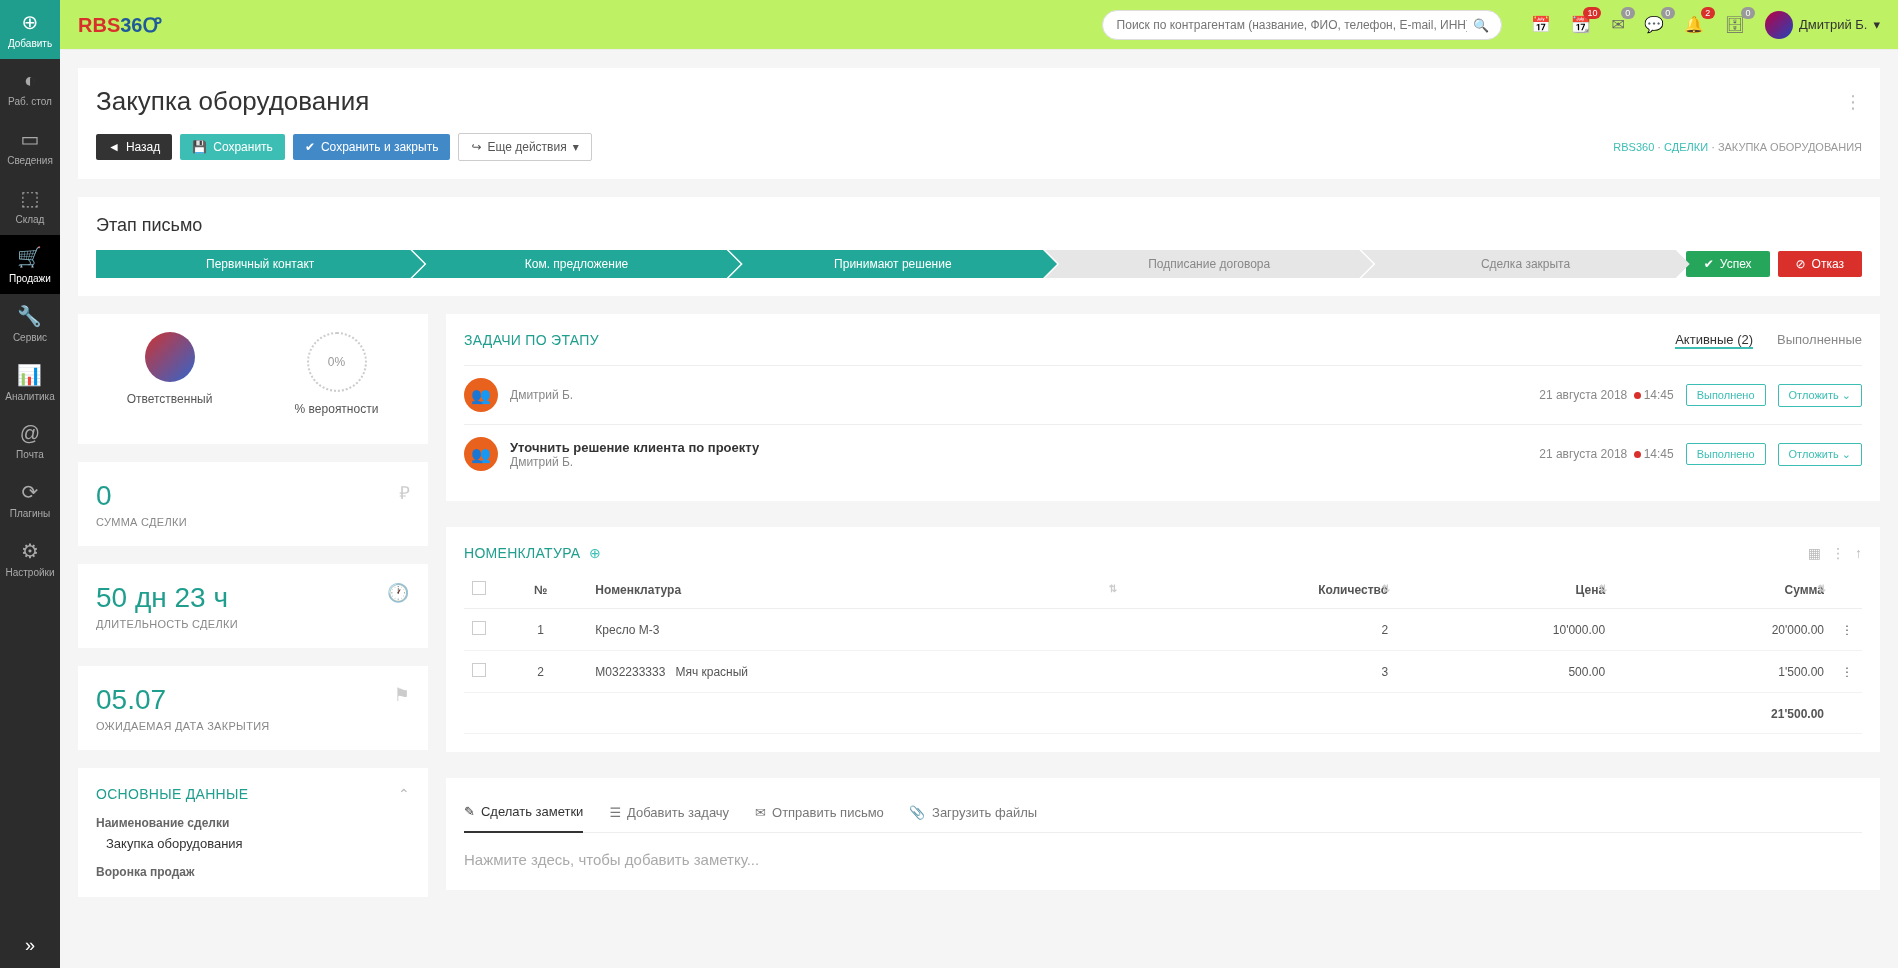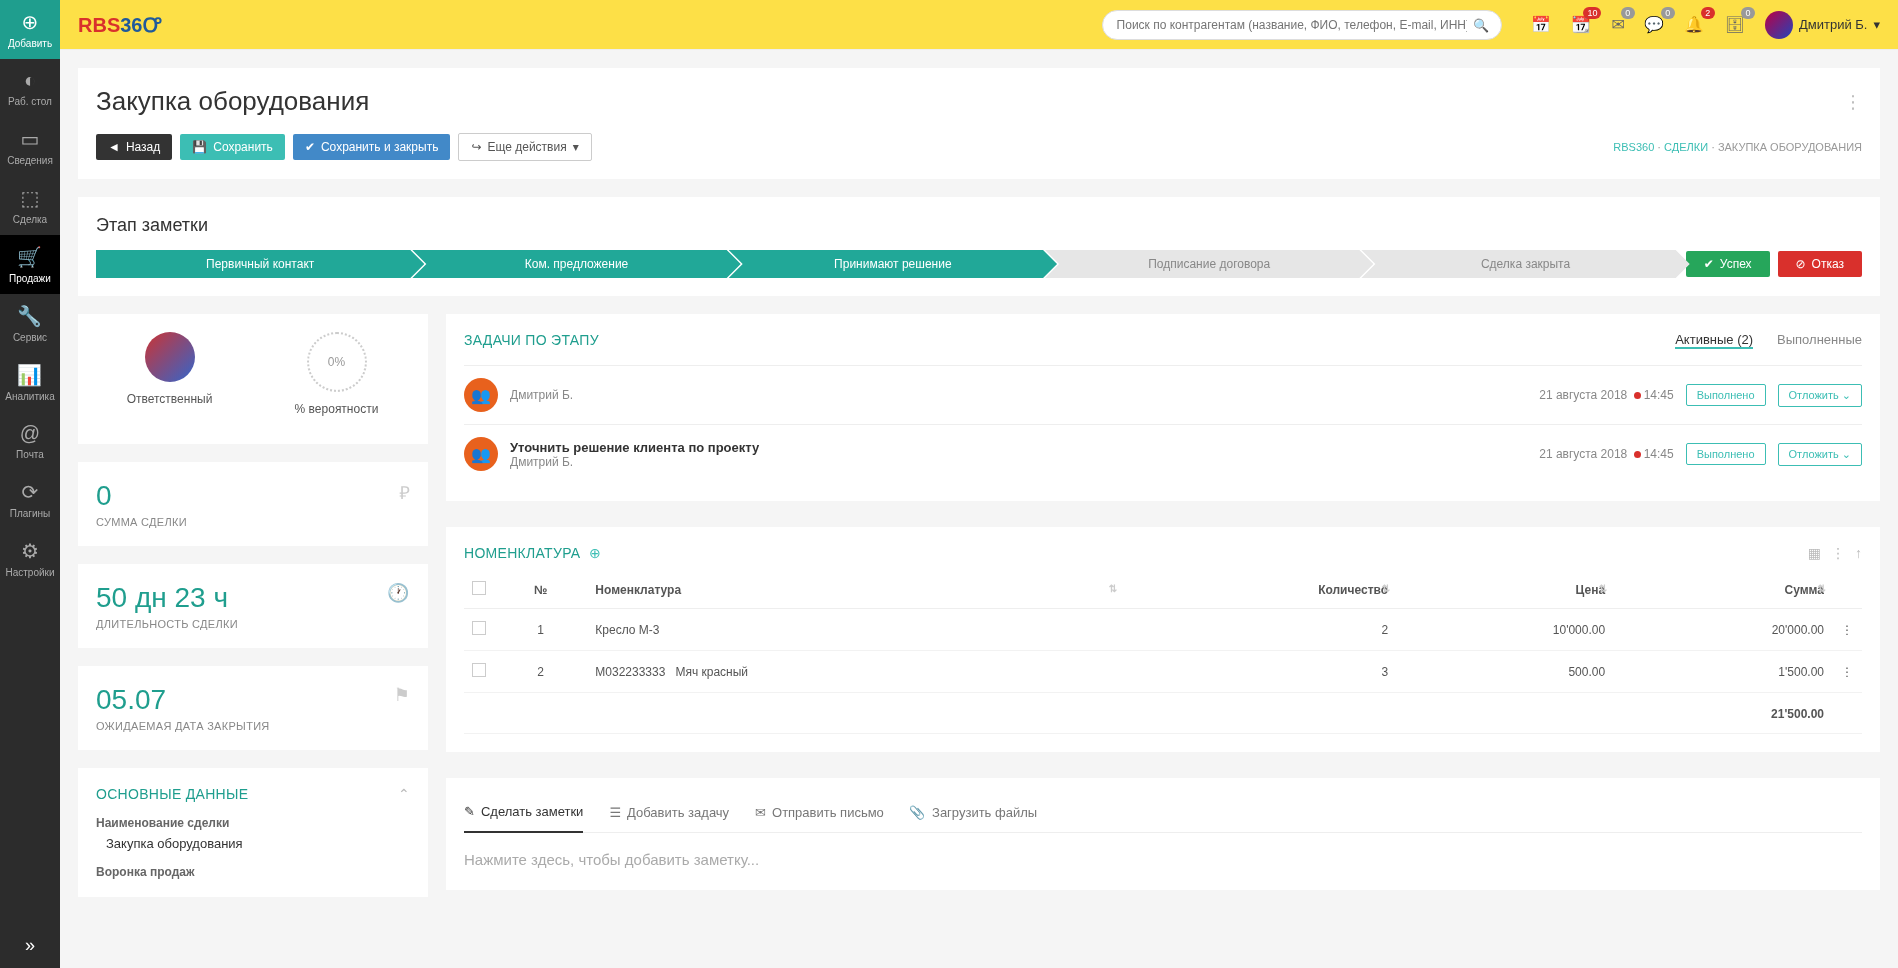--- a/index.html
+++ b/index.html
@@ -11,21 +11,21 @@
 .sidebar-item { display: flex; flex-direction: column; align-items: center; justify-content: center; padding: 10px 4px; color: #aaa; cursor: pointer; font-size: 10px; text-align: center; }
 .sidebar-item.active { background: #000; color: #fff; }
 .sidebar-item.add { background: #1f9e8e; color: #fff; }
 .sidebar-item .icon { font-size: 20px; margin-bottom: 4px; }
 .sidebar-collapse { margin-top: auto; padding: 12px; color: #fff; text-align: center; cursor: pointer; font-size: 18px; }
 
 
 .main { flex: 1; display: flex; flex-direction: column; overflow: hidden; }
 
 
-.topbar { background: #fde047; height: 50px; display: flex; align-items: center; padding: 0 18px; gap: 14px; border-bottom: 1px solid #eee; }
+.topbar { background: #bef264; height: 50px; display: flex; align-items: center; padding: 0 18px; gap: 14px; border-bottom: 1px solid #eee; }
 .logo { font-size: 20px; font-weight: bold; }
 .logo .red { color: #d9302c; }
 .logo .blue { color: #1f5a9b; }
 .search-wrap { margin-left: auto; position: relative; }
 .search-wrap input { width: 400px; padding: 7px 34px 7px 14px; border: 1px solid #ddd; border-radius: 16px; font-size: 12px; outline: none; }
 .search-wrap .sicon { position: absolute; right: 12px; top: 50%; transform: translateY(-50%); color: #666; }
 .top-icons { display: flex; align-items: center; gap: 20px; margin-left: 16px; }
 .top-icon { position: relative; color: #666; font-size: 16px; cursor: pointer; }
 .badge { position: absolute; top: -8px; right: -10px; background: #d9302c; color: #fff; font-size: 9px; padding: 1px 4px; border-radius: 8px; min-width: 14px; text-align: center; }
 .badge.gray { background: #999; }
@@ -128,21 +128,21 @@
     <div class="sidebar-item">
         <span class="icon">◐</span>
         <span>Раб. стол</span>
       </div>
     <div class="sidebar-item">
         <span class="icon">▭</span>
         <span>Сведения</span>
       </div>
     <div class="sidebar-item">
         <span class="icon">⬚</span>
-        <span>Сделка</span>
+        <span>Склад</span>
       </div>
     <div class="sidebar-item active">
         <span class="icon">🛒</span>
         <span>Продажи</span>
       </div>
     <div class="sidebar-item">
         <span class="icon">🔧</span>
         <span>Сервис</span>
       </div>
     <div class="sidebar-item">
@@ -214,21 +214,21 @@
             </button>
           <div class="breadcrumb">
             <span class="link">RBS360</span> · 
             <span class="link">СДЕЛКИ</span> · 
             <span>ЗАКУПКА ОБОРУДОВАНИЯ</span>
           </div>
         </div>
       </div>
 
       <div class="funnel-card">
-        <div class="funnel-title">Этап заметки</div>
+        <div class="funnel-title">Этап письмо</div>
         <div class="funnel-row">
           <div class="funnel-stages">
             <div class="stage">Первичный контакт</div>
             <div class="stage">Ком. предложение</div>
             <div class="stage">Принимают решение</div>
             <div class="stage inactive">Подписание договора</div>
             <div class="stage inactive">Сделка закрыта</div>
           </div>
           <button class="btn btn-success">
               <span>✔</span> 

